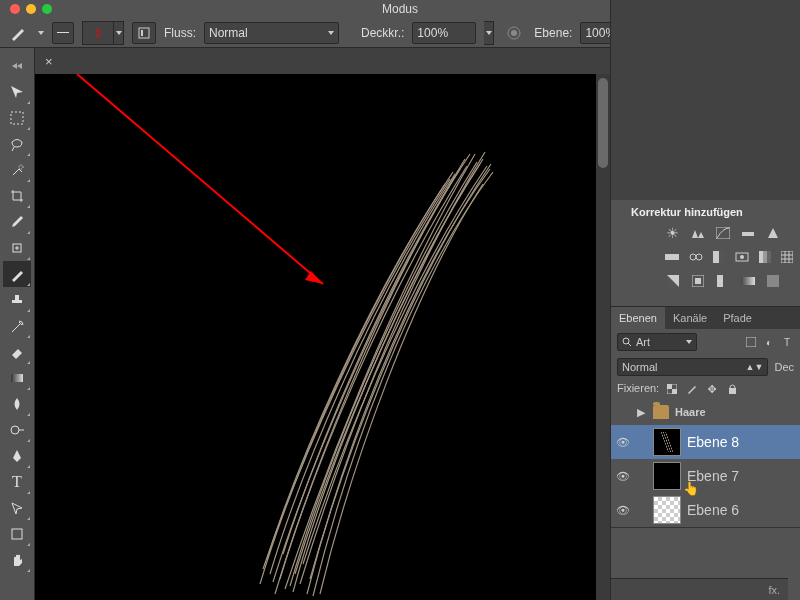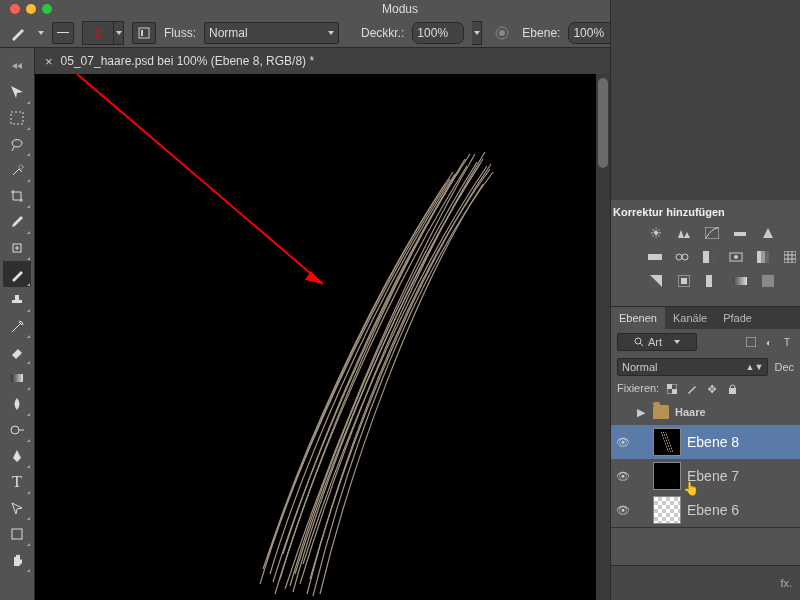--- a/index.html
+++ b/index.html
@@ -17,21 +17,21 @@
 .opt-icon { width: 24px; height: 24px; display: flex; align-items: center; justify-content: center; }
 .brush-prev { width: 22px; height: 22px; background: #434343; border: 1px solid #282828; display:flex; align-items:center; justify-content:center; border-radius:2px;}
 .brush-dot { width:12px; height:1px; border-top:1px solid #ddd;}
 .sizebox { width: 32px; height: 24px; background: #434343; border: 1px solid #282828; color: #ddd; text-align: center; line-height:22px; font-size:11px;}
 .opt-arrow { width:10px; height:24px; background:#434343; border:1px solid #282828; border-left:none; display:flex;align-items:center;justify-content:center;}
 .arrow-d { width:0;height:0;border-left:3px solid transparent;border-right:3px solid transparent;border-top:4px solid #ccc;}
 .toggle { width:24px; height:22px; background:#434343; border:1px solid #282828; display:flex;align-items:center;justify-content:center;border-radius:2px;}
 .label { color:#ddd; font-size:12px;}
 .select { height: 22px; background: #434343; border: 1px solid #282828; color: #ddd; padding: 0 4px; display:flex;align-items:center; justify-content:space-between; border-radius:2px; gap:6px;}
 .select.wide{ width: 135px; }
-.select.sm{ width: 52px; border-radius: 7px;}
+.select.sm{ width: 64px;}
 
 
 .tools { position: absolute; left: 0; top: 48px; width: 35px; background: #535353; height: 552px; display: flex; flex-direction: column; align-items: center; padding-top: 5px; gap: 0; border-right: 1px solid #2a2a2a;}
 .tool { width: 28px; height: 26px; display: flex; align-items: center; justify-content: center; color: #ccc; }
 .tool.active { background: #2f2f2f; }
 .tiny-tri { position:absolute; bottom:1px; right:1px; width:0; height:0; border-left:3px solid transparent; border-bottom:3px solid #aaa;}
 .tool { position:relative; }
 
 
 .doctab { position:absolute; left:35px; top:48px; right:190px; height:26px; background:#404040; display:flex; align-items:center; padding-left:10px; gap:8px; font-size:12px; color:#ddd;}
@@ -42,29 +42,29 @@
 .scrollbar-v { position:absolute; right:0; top:0; bottom:0; width:14px; background:#3a3a3a;}
 .scroll-thumb { position:absolute; right:2px; top:4px; width:10px; height:90px; background:#6a6a6a; border-radius:5px;}
 svg.strokes { position:absolute; left:0; top:0; width:100%; height:100%;}
 
 
 .right { position:absolute; right:0; top:0; width:190px; height:600px; background:#535353; border-left:1px solid #2a2a2a;}
 .panel-empty { height:200px; background:#424242;}
 .panel-tabs { height:22px; background:#3a3a3a; display:flex; align-items:stretch;}
 .ptab { padding: 0 8px; font-size:11px; color:#bbb; display:flex; align-items:center;}
 .ptab.active { background:#535353; color:#ddd; }
-.panel-body { background:#535353; padding: 6px 2px; }
+.panel-body { background:#535353; padding: 6px 20px; }
 .adj-label { font-size:11px; color:#eee; font-weight:bold; margin-bottom:6px;}
 .adj-row { display:flex; gap:10px; margin-bottom:6px; padding-left:34px;}
 .adj-icn { width:18px; height:18px; display:flex; align-items:center; justify-content:center; color:#ccc; font-size:14px;}
 .sep { height:1px; background:#2a2a2a; margin-top:4px;}
 
 
 .layers-head { padding: 4px 6px; display:flex; align-items:center; gap:4px;}
-.kind-select { flex: none; width:80px; height:18px; background:#3a3a3a; border:1px solid #282828; display:flex; align-items:center; padding:0 16px; gap:4px; color:#ccc; border-radius:2px;}
+.kind-select { flex: none; width:80px; height:18px; background:#3a3a3a; border:1px solid #282828; display:flex; align-items:center; padding:0 4px; gap:4px; color:#ccc; border-radius:2px;}
 .filter-icons { margin-left:auto; display:flex; gap:4px;}
 .fi { width:14px; height:14px; display:flex;align-items:center;justify-content:center; font-size:10px; color:#ccc;}
 
 .blend-row { display:flex; padding:3px 6px; gap:6px; align-items:center;}
 .blend-sel { flex:1; height:18px; background:#3a3a3a; border:1px solid #282828; display:flex; align-items:center; justify-content:space-between; padding:0 4px; border-radius:2px;}
 
 .lock-row { display:flex; padding:3px 6px; gap:6px; font-size:11px;}
 .lock-icons { display:flex; gap:6px;}
 .li { width:14px; height:14px; display:flex;align-items:center;justify-content:center; font-size:11px; color:#ccc;}
 
@@ -78,21 +78,21 @@
 .folder:before{content:"";position:absolute;top:-3px;left:0;width:7px;height:3px;background:#b89050;border-radius:2px 2px 0 0;}
 .thumb { width:28px; height:28px; border:1px solid #888;}
 .thumb.strokes-t { background:#000; position:relative;}
 .thumb.strokes-t:after{content:"";position:absolute;inset:3px;background:linear-gradient(70deg, transparent 40%, #b8a590 42%, transparent 44%, transparent 48%, #b8a590 50%, transparent 52%, transparent 56%, #b8a590 58%, transparent 60%);}
 .thumb.black-t { background:#000;}
 .thumb.trans-t { background: repeating-conic-gradient(#ccc 0 25%, #fff 0 50%) 0 0/8px 8px;}
 .layer-name { font-size:14px;}
 .group .layer-name { font-size:11px;font-weight:bold;}
 .cursor-hand { position:absolute; font-size:13px; color:#fff;}
 
-.bottom-bar { position:absolute; bottom:0; left:0; right:0; height:35px; background:#474747; border-top:1px solid #2a2a2a; display:flex; align-items:center; justify-content:flex-end; padding-right:8px; gap:10px; color:#aaa; font-size:11px;}
+.bottom-bar { position:absolute; bottom:0; left:0; right:12px; height:22px; background:#474747; border-top:1px solid #2a2a2a; display:flex; align-items:center; justify-content:flex-end; padding-right:8px; gap:10px; color:#aaa; font-size:11px;}
 .annotation-highlight{ color:#ff0000; }
 </style>
 </head>
 <body>
 
 <div class="titlebar">
   <div class="window-btns">
     <div class="wbtn wclose"></div>
     <div class="wbtn wmin"></div>
     <div class="wbtn wmax"></div>
@@ -278,21 +278,20 @@
   <div class="tool">
       <svg width="16" height="16">
         <path d="M5 14 L5 6 Q5 4 7 5 L7 4 Q7 2 9 3 L9 4 Q9 2 11 3 L11 8 L13 7 L13 11 L10 14 Z" fill="#ddd"></path>
       </svg>
       <div class="tiny-tri"></div>
     </div>
 </div>
 
 <div class="doctab">
   <span class="doc-close">×</span>
-  <span>05_07_haare.psd bei 100% (Ebene 8, RGB/8) *</span>
 </div>
 
 <div class="canvas-wrap">
   <svg class="strokes" viewBox="0 0 575 526">
     <g stroke="#b5a590" stroke-width="1.2" fill="none" opacity="0.9">
       <path d="M240 520 C 270 420 340 230 430 85"></path>
       <path d="M250 515 C 285 410 355 225 440 80"></path>
       <path d="M258 518 C 290 400 360 220 445 90"></path>
       <path d="M265 510 C 300 395 365 215 450 78"></path>
       <path d="M272 520 C 305 390 370 210 455 95"></path>

